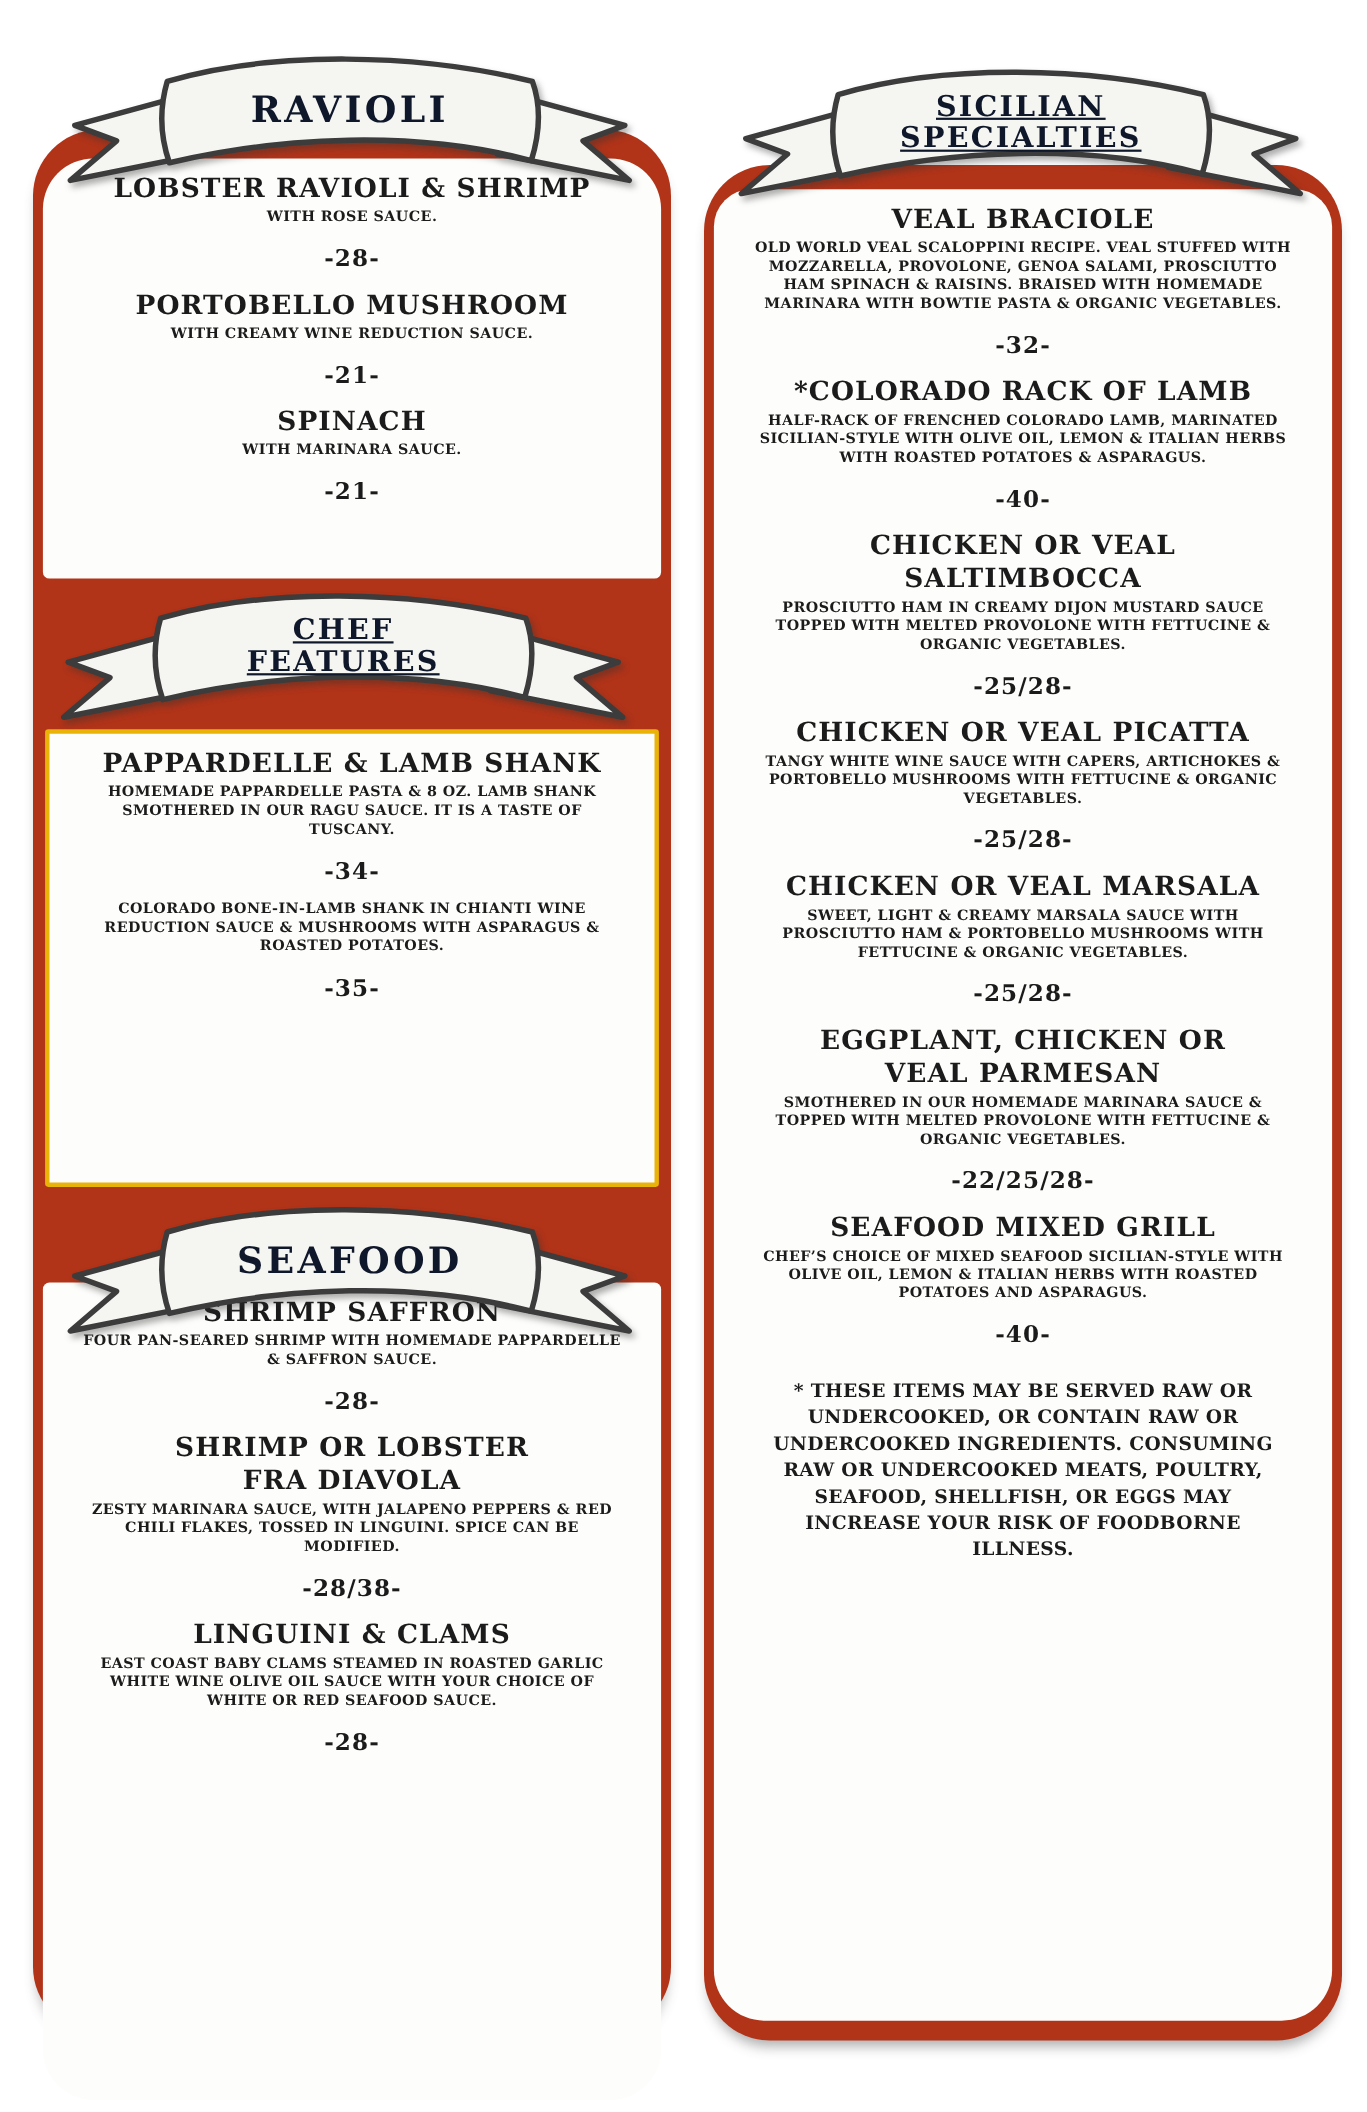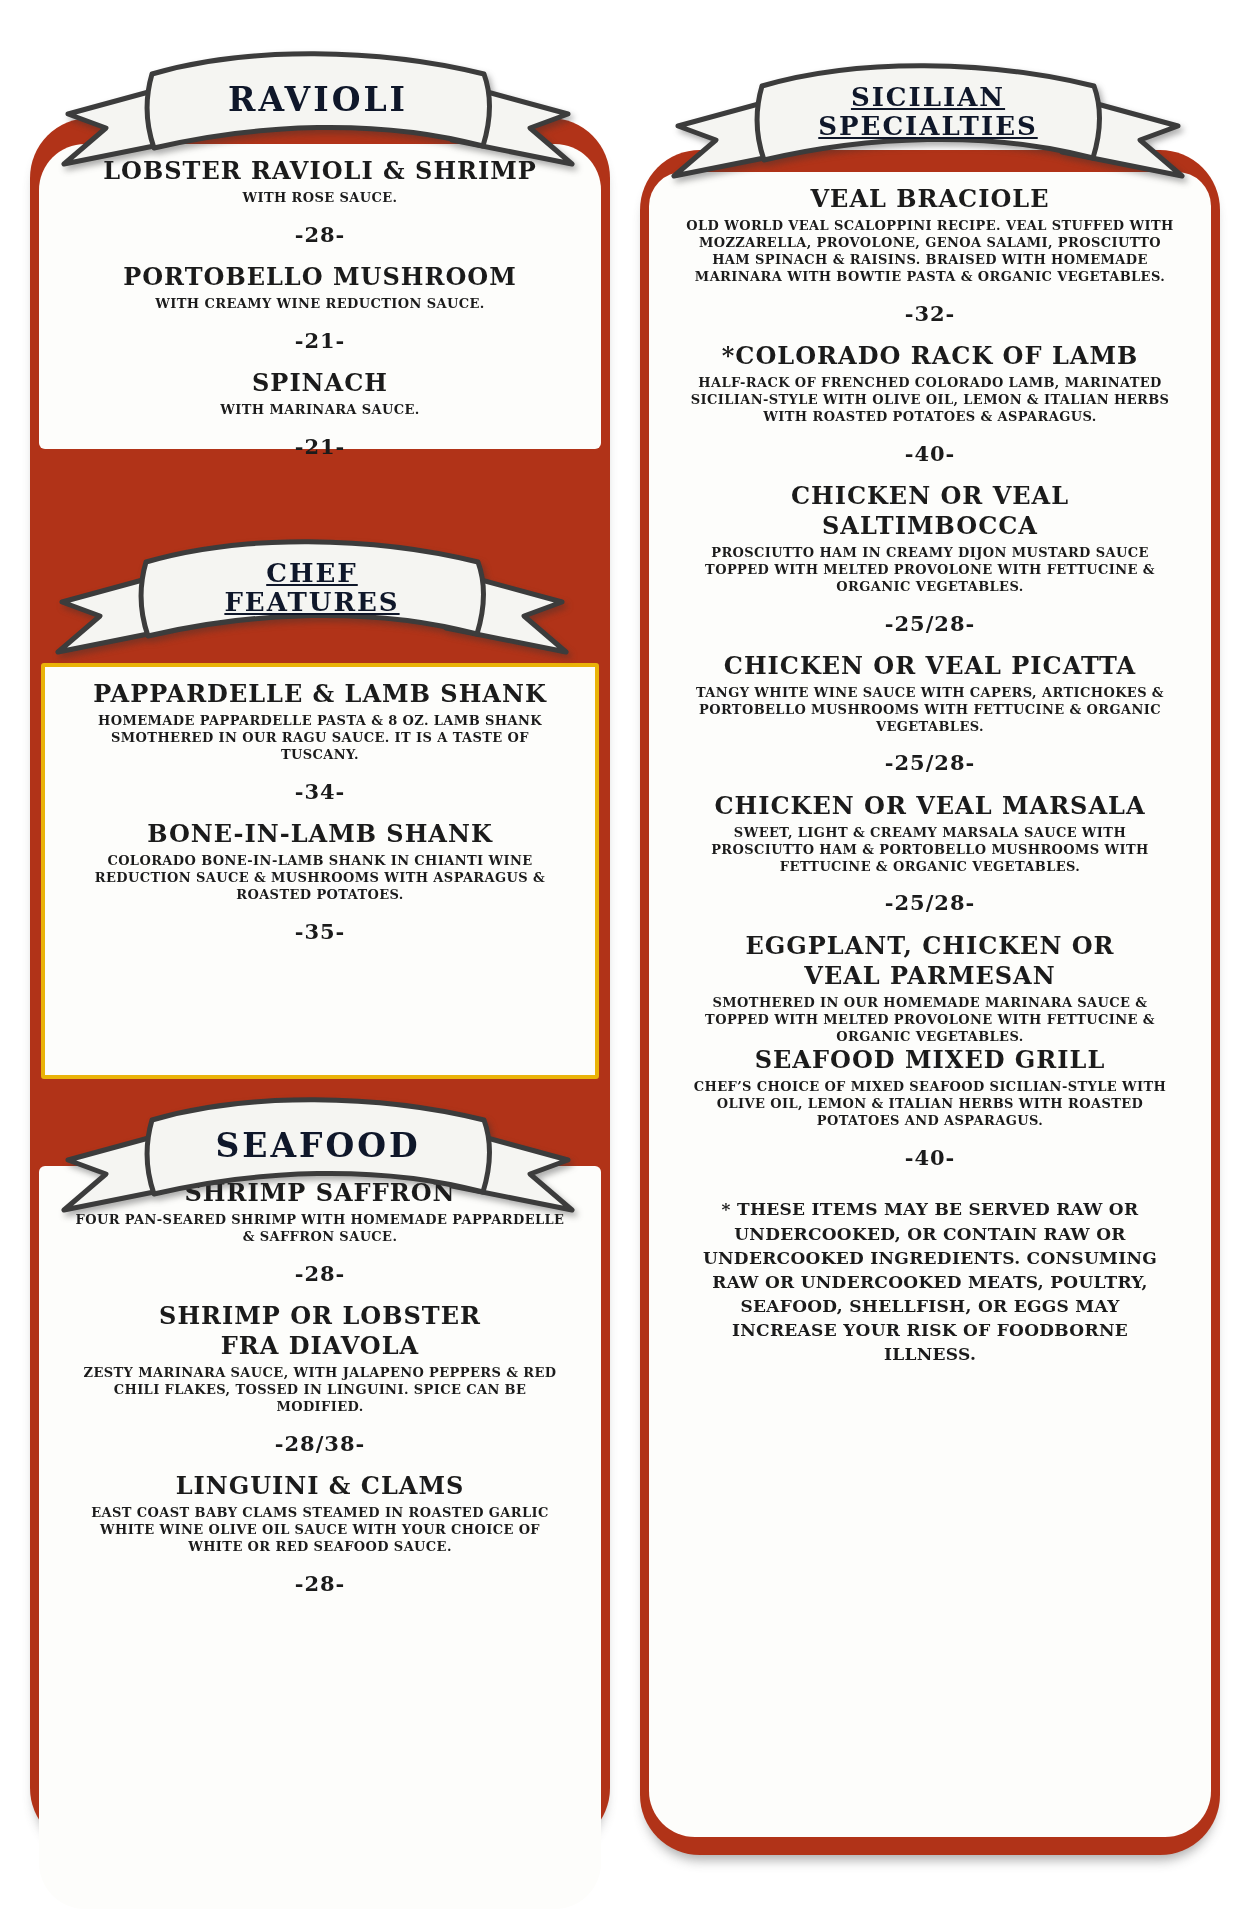--- a/index.html
+++ b/index.html
@@ -8,21 +8,21 @@
     font-family:"DejaVu Serif", serif;font-weight:bold;color:#1b1b1b;
   }
   .panel{
     position:absolute;background:#b13318;border-radius:60px;
     box-shadow:0 10px 12px -5px rgba(70,70,70,.45);
   }
   .panel.left{left:30px;top:118px;width:580px;height:1730px;}
   .panel.right{left:640px;top:150px;width:580px;height:1705px;}
 
   .wbox{position:absolute;left:9px;right:9px;background:#fdfdfb;}
-  .wbox.b1{top:26px;height:305px;border-radius:46px 46px 6px 6px;}
+  .wbox.b1{top:26px;height:382px;border-radius:46px 46px 6px 6px;}
   .wbox.b2{top:545px;height:408px;left:11px;right:11px;border:4px solid #eab308;border-radius:3px;}
   .wbox.b3{top:1048px;height:743px;border-radius:6px 6px 46px 46px;}
   .wbox.rb{top:22px;bottom:18px;border-radius:34px 34px 46px 46px;}
 
   .pad{padding:12px 36px;text-align:center;}
 
   .item-name{font-size:24px;line-height:1.25;letter-spacing:1px;white-space:pre-line;}
   .item-desc{font-size:13px;line-height:1.3;letter-spacing:.4px;margin-top:4px;}
   .item-price{font-size:21px;line-height:1.3;letter-spacing:1px;margin:14px 0;}
   .disclaimer{font-size:17px;line-height:1.42;letter-spacing:.3px;margin-top:26px;}
@@ -78,21 +78,20 @@
   </div>
 
   <div class="wbox b2">
     <div class="pad">
       <div class="item">
         <div class="item-name">PAPPARDELLE &amp; LAMB SHANK</div>
         <div class="item-desc">HOMEMADE PAPPARDELLE PASTA &amp; 8 OZ. LAMB SHANK SMOTHERED IN OUR RAGU SAUCE. IT IS A TASTE OF TUSCANY.</div>
         <div class="item-price">-34-</div>
       </div>
       <div class="item">
-        <div class="item-name">BONE-IN-LAMB SHANK</div>
         <div class="item-desc">COLORADO BONE-IN-LAMB SHANK IN CHIANTI WINE REDUCTION SAUCE &amp; MUSHROOMS WITH ASPARAGUS &amp; ROASTED POTATOES.</div>
         <div class="item-price">-35-</div>
       </div>
     </div>
   </div>
 
   <div class="wbox b3">
     <div class="pad">
       <div class="item">
         <div class="item-name">SHRIMP SAFFRON</div>
@@ -139,20 +138,21 @@
       </div>
       <div class="item">
         <div class="item-name">CHICKEN OR VEAL MARSALA</div>
         <div class="item-desc">SWEET, LIGHT &amp; CREAMY MARSALA SAUCE WITH PROSCIUTTO HAM &amp; PORTOBELLO MUSHROOMS WITH FETTUCINE &amp; ORGANIC VEGETABLES.</div>
         <div class="item-price">-25/28-</div>
       </div>
       <div class="item">
         <div class="item-name">EGGPLANT, CHICKEN OR
 VEAL PARMESAN</div>
         <div class="item-desc">SMOTHERED IN OUR HOMEMADE MARINARA SAUCE &amp; TOPPED WITH MELTED PROVOLONE WITH FETTUCINE &amp; ORGANIC VEGETABLES.</div>
+        <div class="item-price">-22/25/28-</div>
       </div>
       <div class="item">
         <div class="item-name">SEAFOOD MIXED GRILL</div>
         <div class="item-desc">CHEF’S CHOICE OF MIXED SEAFOOD SICILIAN-STYLE WITH OLIVE OIL, LEMON &amp; ITALIAN HERBS WITH ROASTED POTATOES AND ASPARAGUS.</div>
         <div class="item-price">-40-</div>
       </div>
       <div class="disclaimer">* THESE ITEMS MAY BE SERVED RAW OR UNDERCOOKED, OR CONTAIN RAW OR UNDERCOOKED INGREDIENTS. CONSUMING RAW OR UNDERCOOKED MEATS, POULTRY, SEAFOOD, SHELLFISH, OR EGGS MAY INCREASE YOUR RISK OF FOODBORNE ILLNESS.</div>
     </div>
   </div>
 </div>

